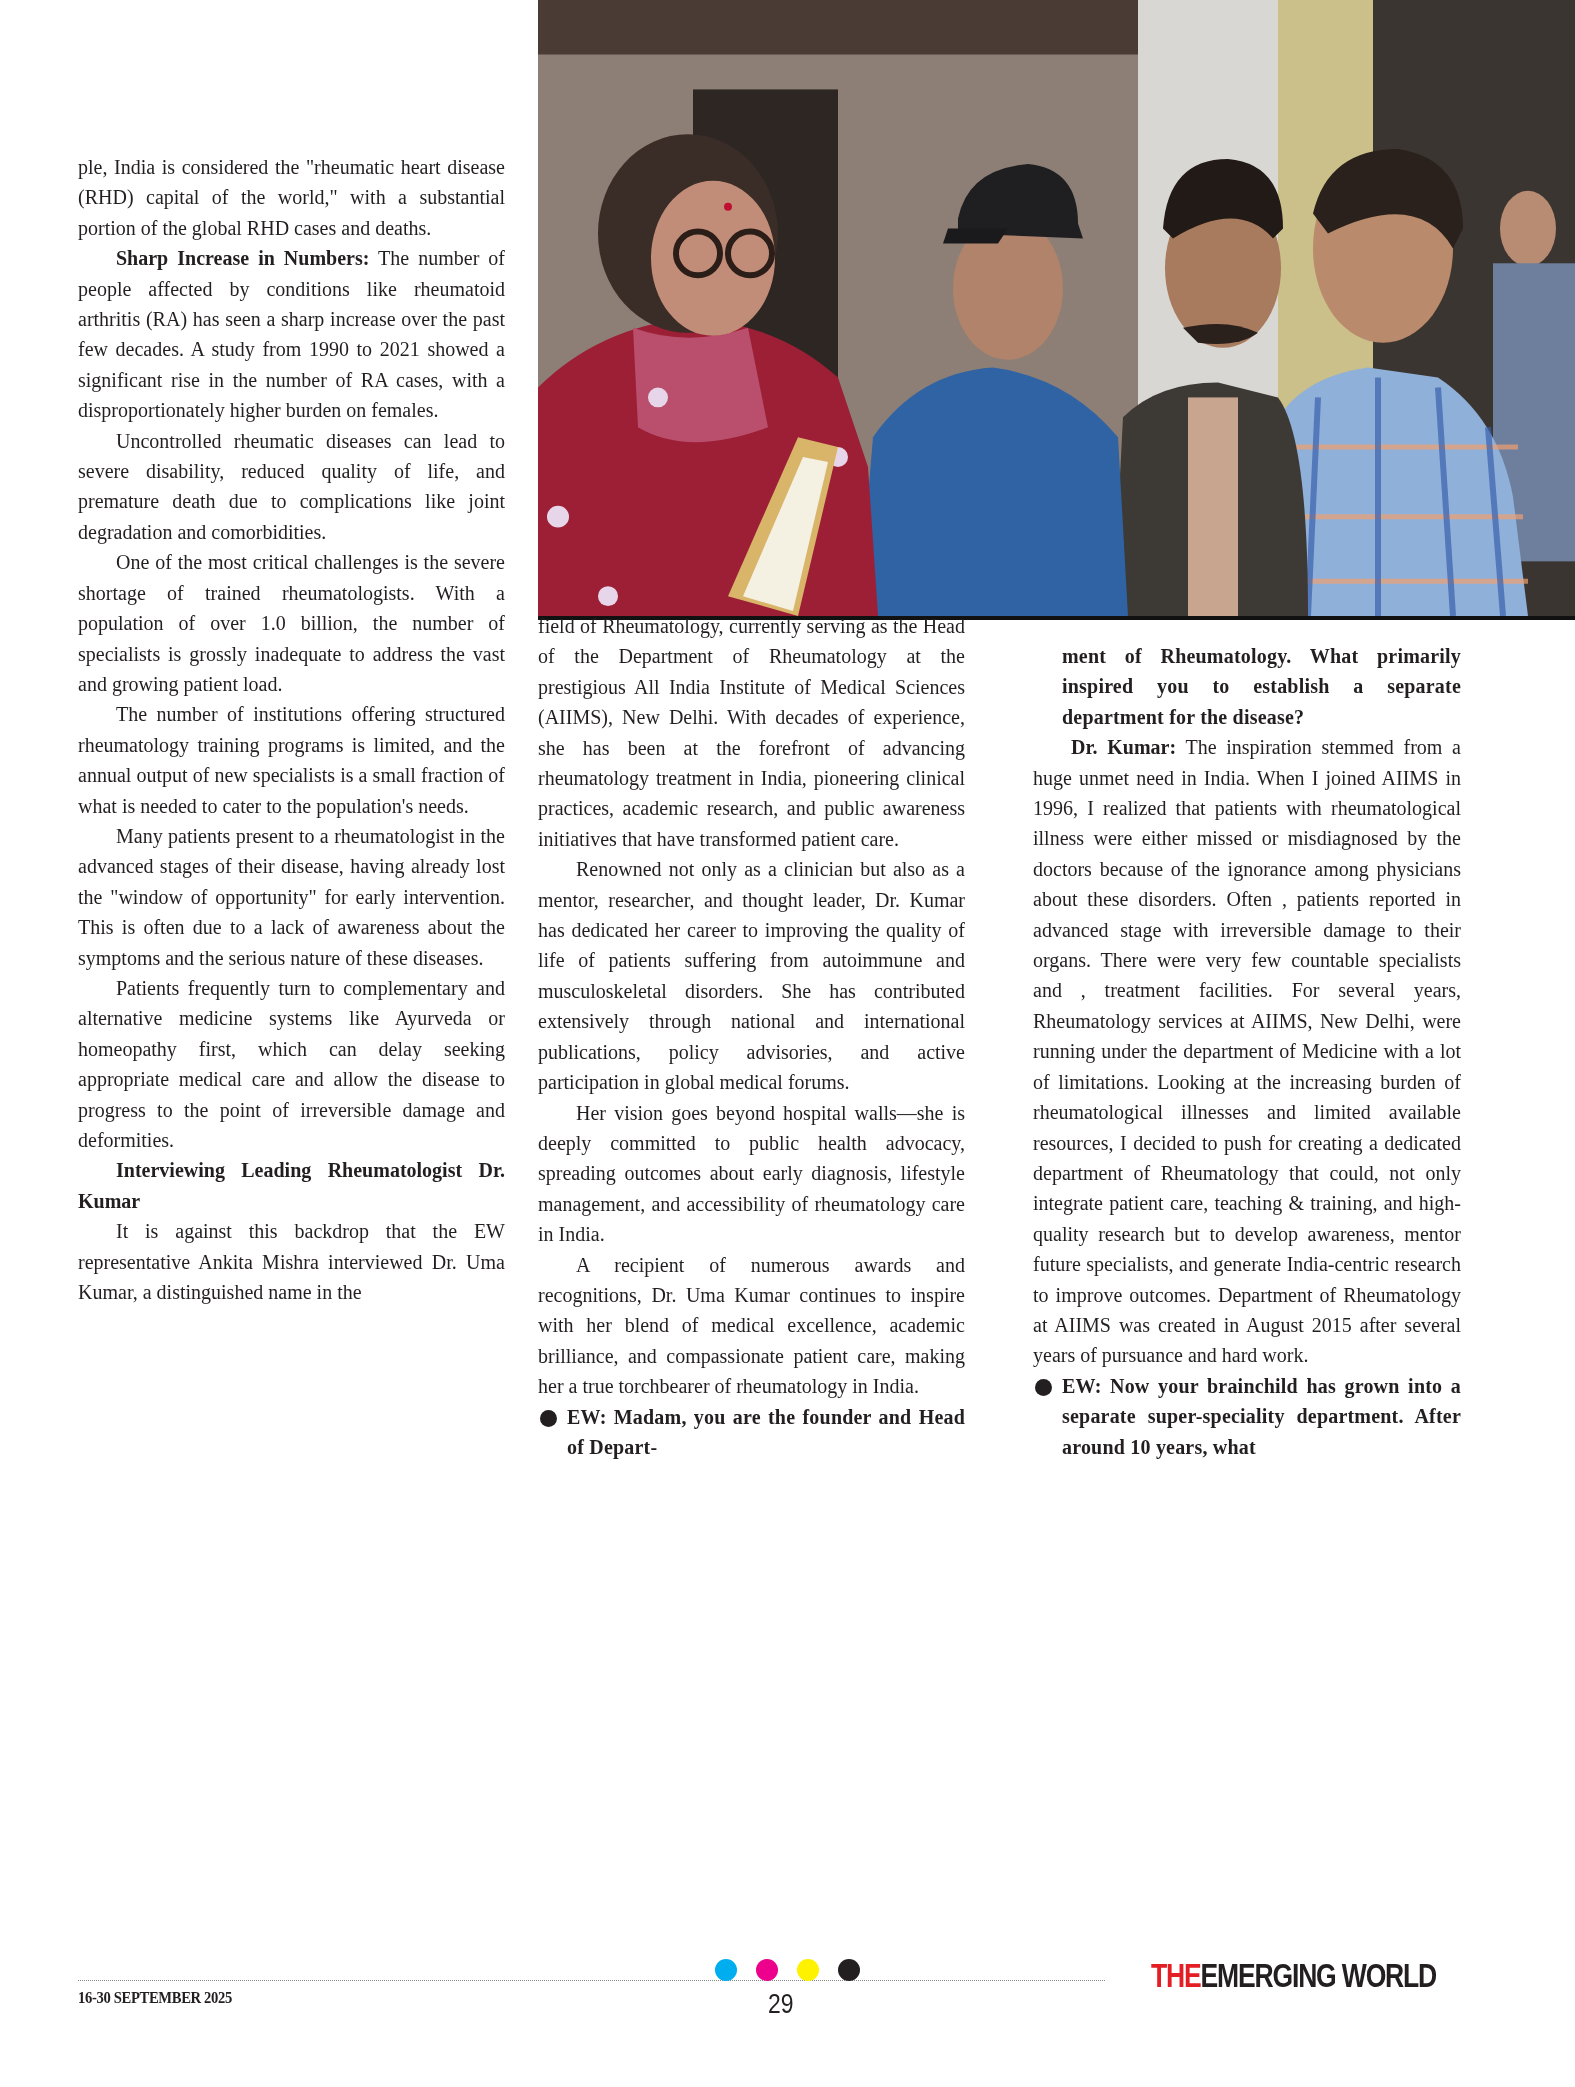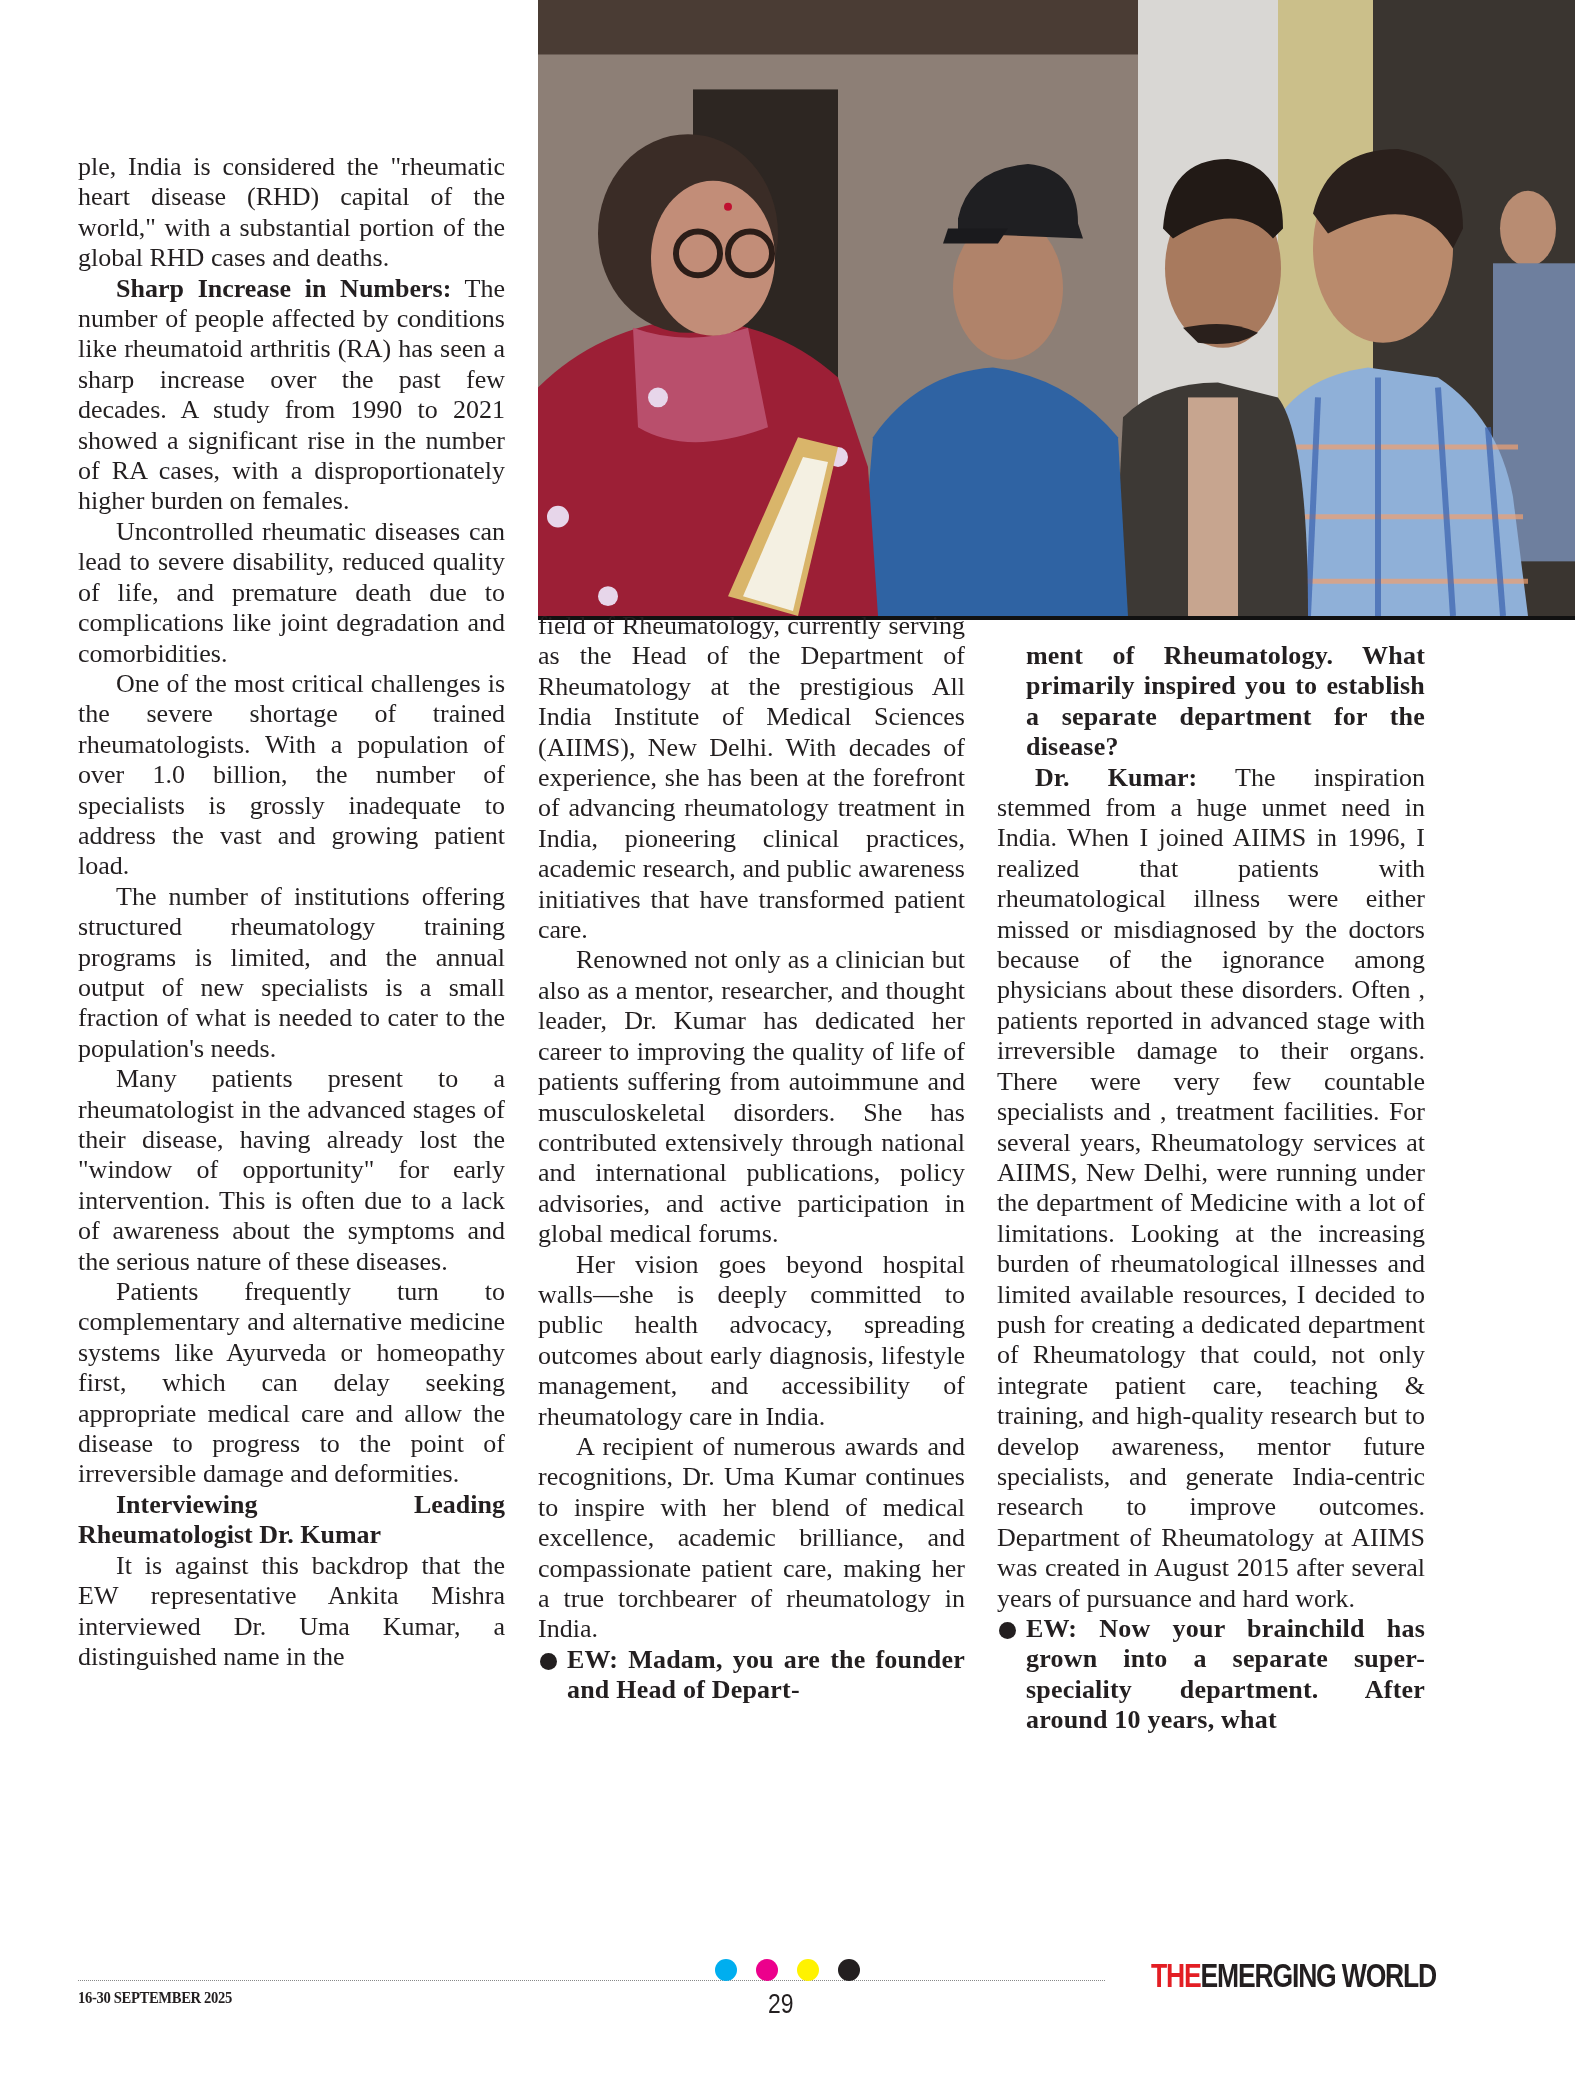--- a/index.html
+++ b/index.html
@@ -2,29 +2,29 @@
 <html><head>
 <meta charset="utf-8">
 <style>
   html, body { margin: 0; padding: 0; }
   body {
     width: 1575px; height: 2087px; position: relative; overflow: hidden;
     background: #ffffff; color: #231f20;
     font-family: "Liberation Serif", "DejaVu Serif", serif;
   }
   .col {
-    position: absolute; font-size: 26px; line-height: 30.4px;
+    position: absolute; font-size: 20px; line-height: 30.4px;
     text-align: justify; hyphens: manual; font-family: Liberation Serif, serif;
   }
   .col p { margin: 0; }
   .col p.indent { text-indent: 38px; }
   .col .bold { font-weight: bold; }
   #col1 { left: 78px; top: 152px; width: 427px; }
   #col2 { left: 538px; top: 611px; width: 427px; }
-  #col3 { left: 997px; top: 641px; width: 428px; }
+  #col3 { left: 1033px; top: 641px; width: 428px; }
   .q { font-weight: bold; padding-left: 29px; position: relative; letter-spacing: 0.2px; }
   .q .bullet {
     position: absolute; left: 2px; top: 8px; width: 17px; height: 17px;
     border-radius: 50%; background: #231f20;
   }
   .q.cont { padding-left: 29px; }
   .spk { font-weight: bold; margin-top: 44px; }
 
   
   #photo {

